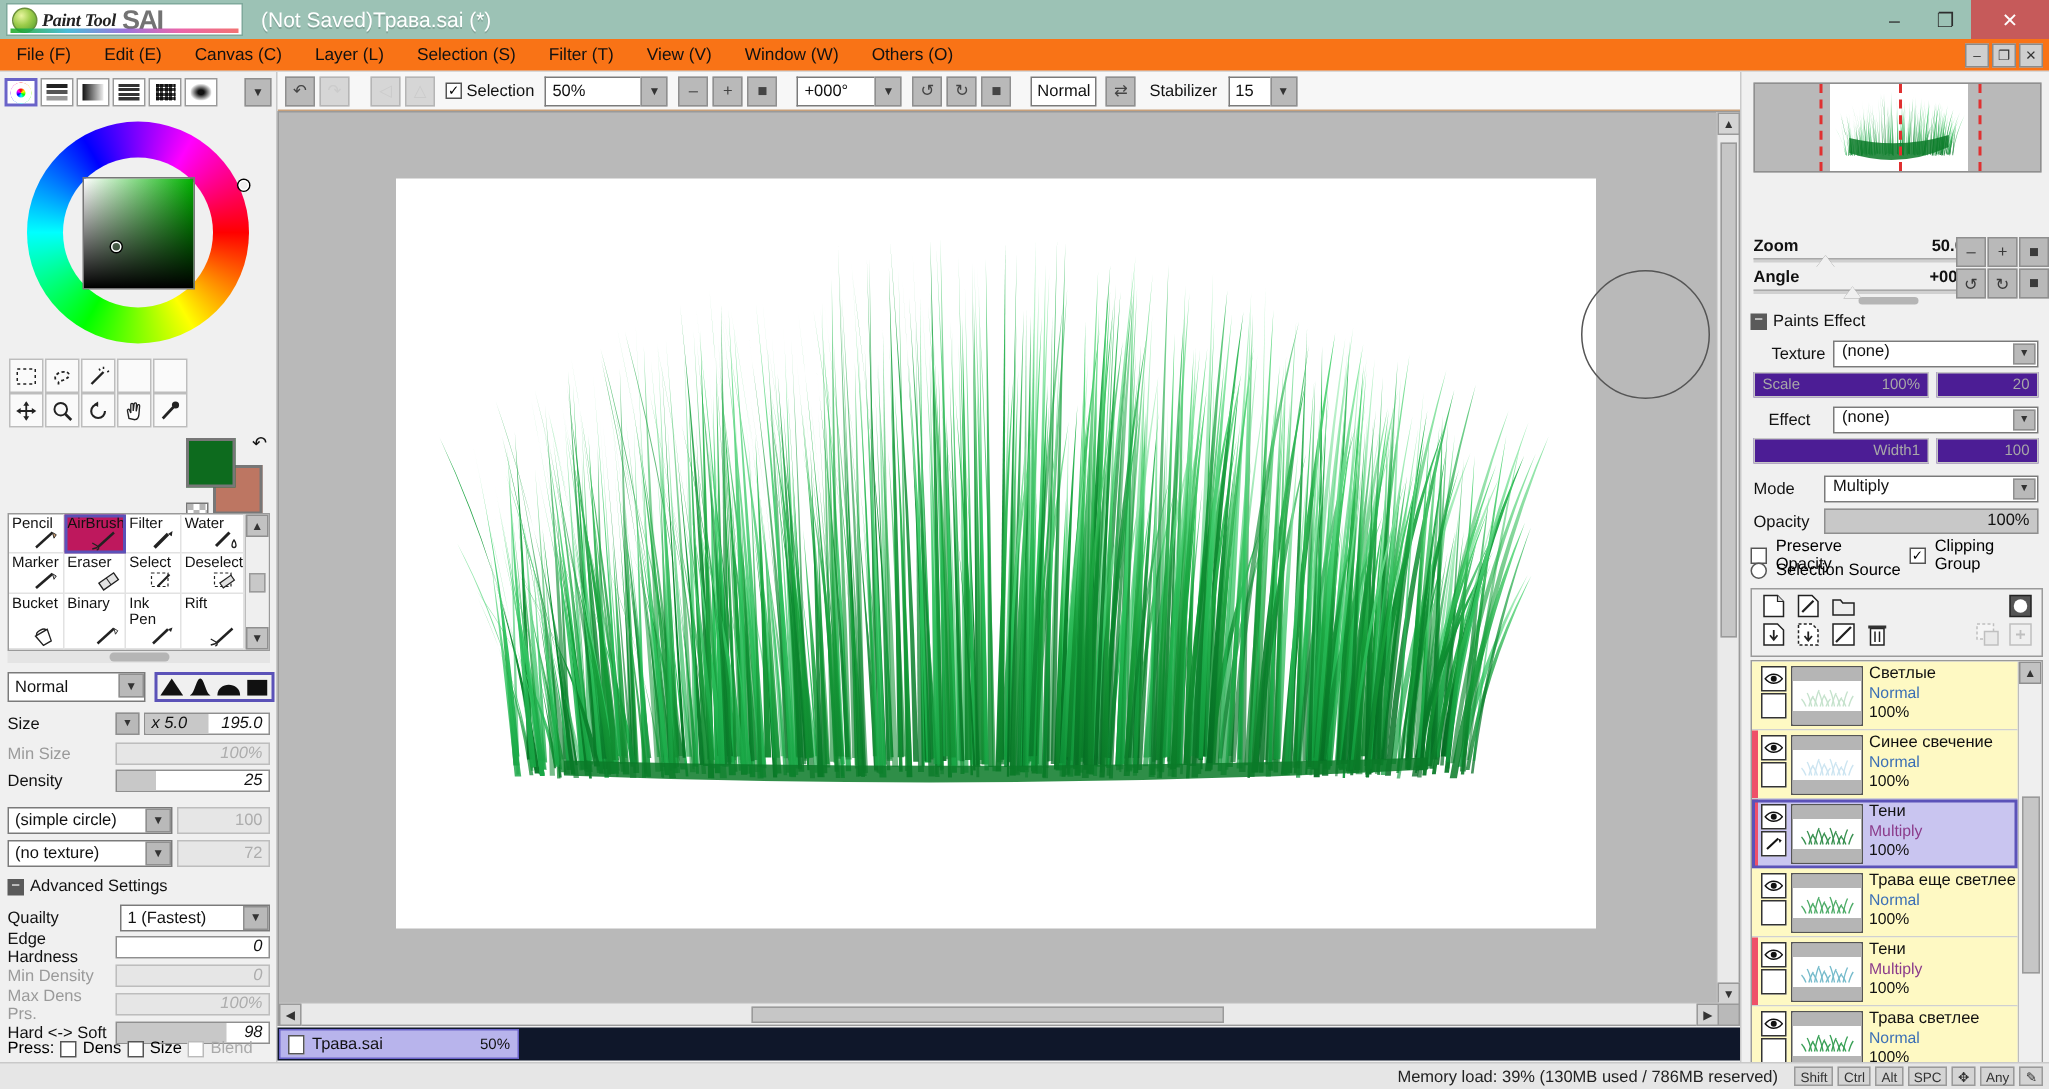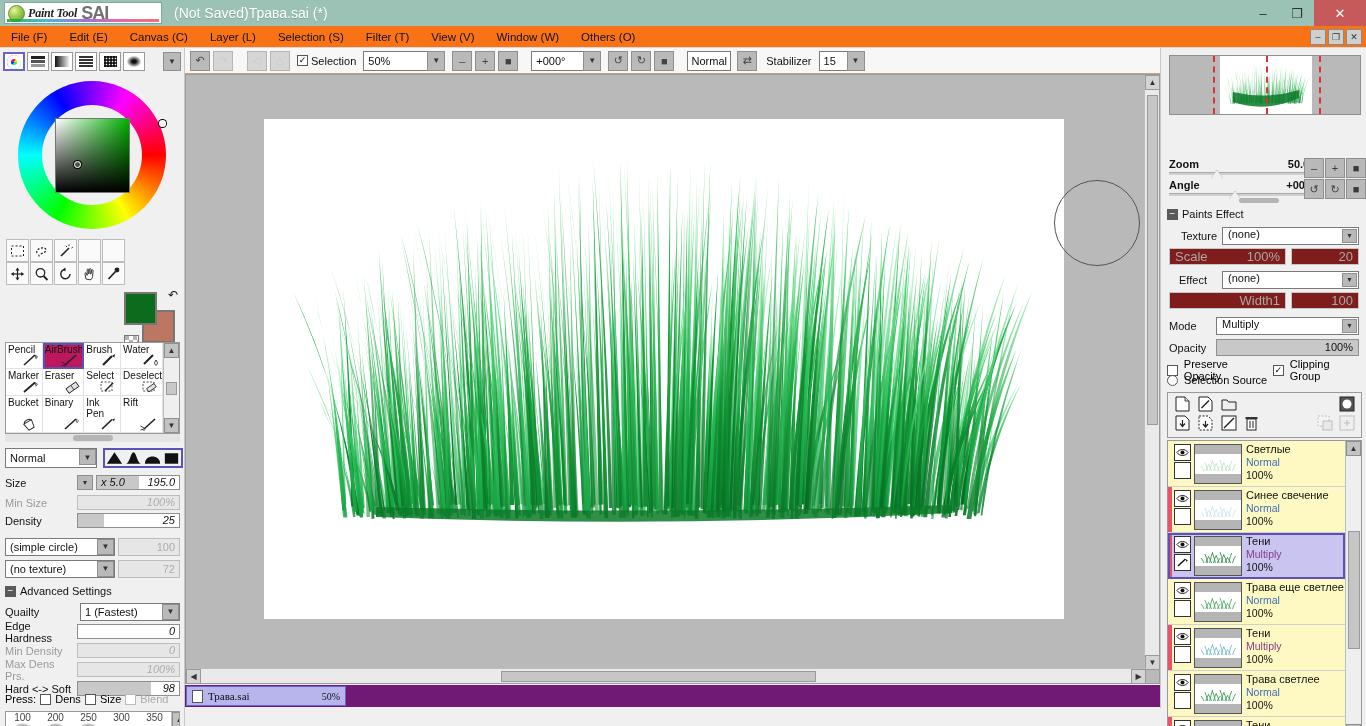--- a/index.html
+++ b/index.html
@@ -251,21 +251,21 @@
   }
   .cv-thumb-v { position:absolute; left:2px; top:20px; width:11px; height:330px; background:#c6c6c6; border:1px solid #9a9a9a;}
   .cv-thumb-h { position:absolute; left:315px; top:2px; height:11px; width:315px; background:#c6c6c6; border:1px solid #9a9a9a;}
   .cv-arrow {
     position:absolute; width:15px;height:15px; background:#d4d4d4;border:1px solid #9a9a9a;
     display:flex;align-items:center;justify-content:center;font-size:8px;color:#333;
   }
 
   
   .tabstrip {
-    position:absolute; left:185px; top:685px; width:975px; height:22px; background:#701a75;font-family:Liberation Serif, serif;
+    position:absolute; left:185px; top:685px; width:975px; height:22px; background:#0f172a;
   }
   .doctab {
     margin:1px 0 0 1px; width:160px;height:20px; background:#b8b4ec; border:1px solid #6a63c8;
     display:flex;align-items:center;gap:5px;padding:0 5px;font-size:11px;color:#111;
   }
   .doctab .pct { margin-left:auto; font-size:10px;}
   .pgicon { width:11px;height:13px;background:#fff;border:1px solid #555;}
 
   
   .rightpanel {
@@ -291,22 +291,22 @@
   }
   .nav-hthumb { position:absolute; left:78px; top:150px; width:40px;height:5px;background:#b5b5b5;border-radius:3px;}
 
   .pe-hdr { position:absolute; left:6px; top:160px; display:flex;align-items:center;gap:4px;font-size:11px;color:#111;}
   .perow { position:absolute; left:8px; width:190px; height:19px; display:flex; align-items:center; gap:5px;}
   .pelabel { width:48px; font-size:11px; color:#111; }
   .pecombo { flex:1; height:18px;border:1px solid #7a7a7a;background:#fff;position:relative;
      display:flex;padding-left:5px;font-size:11px;color:#111;}
   .pecombo .ar { position:absolute; right:1px; top:1px; width:15px;height:14px;background:#b9b9b9;
      border:1px solid #8f8f8f;display:flex;align-items:center;justify-content:center;font-size:7px;color:#333;}
-  .pefield { height:17px;border:1px solid #c6c6c6;background:#7f1d1d;
-     display:flex;align-items:center;padding:0 5px;font-size:13px;color:#a8a8a8;}
+  .pefield { height:17px;border:1px solid #c6c6c6;background:#4c1d95;
+     display:flex;align-items:center;padding:0 5px;font-size:10px;color:#a8a8a8;}
   .peopacity { flex:1;height:17px;border:1px solid #8f8f8f;background:#c8c8c8;position:relative;}
   .peopacity b { position:absolute; right:5px; top:0; font-weight:normal;font-size:11px;line-height:15px;color:#111;}
   .pechecks { position:absolute; left:6px; top:310px; width:195px; display:flex; align-items:center; gap:6px; font-size:11px;}
   .radio { width:11px;height:11px;border:1px solid #555;border-radius:50%;background:#fff; display:inline-block;}
 
   
   .layertools {
     position:absolute; left:6px; top:344px; width:195px; height:46px;
     background:#f0f0f0; border:1px solid #9a9a9a;
   }
@@ -544,21 +544,21 @@
           <svg class="bico" width="20" height="14">
               <line x1="4" y1="12" x2="15" y2="2" stroke="#222" stroke-width="1.6"></line>
               <g stroke="#222" stroke-width="0.9">
                 <line x1="4" y1="11" x2="0.5" y2="9"></line>
                 <line x1="4" y1="12" x2="0.5" y2="13"></line>
                 <line x1="5" y1="12.5" x2="3.5" y2="14"></line>
               </g>
             </svg>
         </div>
         <div class="bcell">
-          <div class="bname">Brush</div>
+          <div class="bname">Filter</div>
           <svg class="bico" width="18" height="14">
               <line x1="3" y1="12" x2="12" y2="3" stroke="#222" stroke-width="2.2"></line>
               <polygon points="12,3 15,1 14.5,4.5" fill="#222"></polygon>
             </svg>
         </div>
         <div class="bcell">
           <div class="bname">Water</div>
           <svg class="bico" width="18" height="14">
               <line x1="2" y1="11" x2="11" y2="2" stroke="#222" stroke-width="2"></line>
               <path d="M14 7 C16 9.6 15.6 12 14 12 C12.4 12 12 9.6 14 7Z" fill="none" stroke="#222" stroke-width="0.9"></path>
@@ -2058,14 +2058,24 @@
           </div>
         </div>
       <div class="ll-scroll">
         <div class="sbtn">▲</div>
         <div class="ll-thumb"></div>
         <div class="sbtn">▼</div>
       </div>
     </div>
   </div>
 
+  <div class="statusbar">
+    <span class="memtext">Memory load: 39% (130MB used / 786MB reserved)</span>
+    <span class="modkey">Shift</span>
+    <span class="modkey">Ctrl</span>
+    <span class="modkey">Alt</span>
+    <span class="modkey">SPC</span>
+    <span class="modkey">✥</span>
+    <span class="modkey">Any</span>
+    <span class="modkey">✎</span>
+  </div>
 
 </div>
 
 </body></html>

